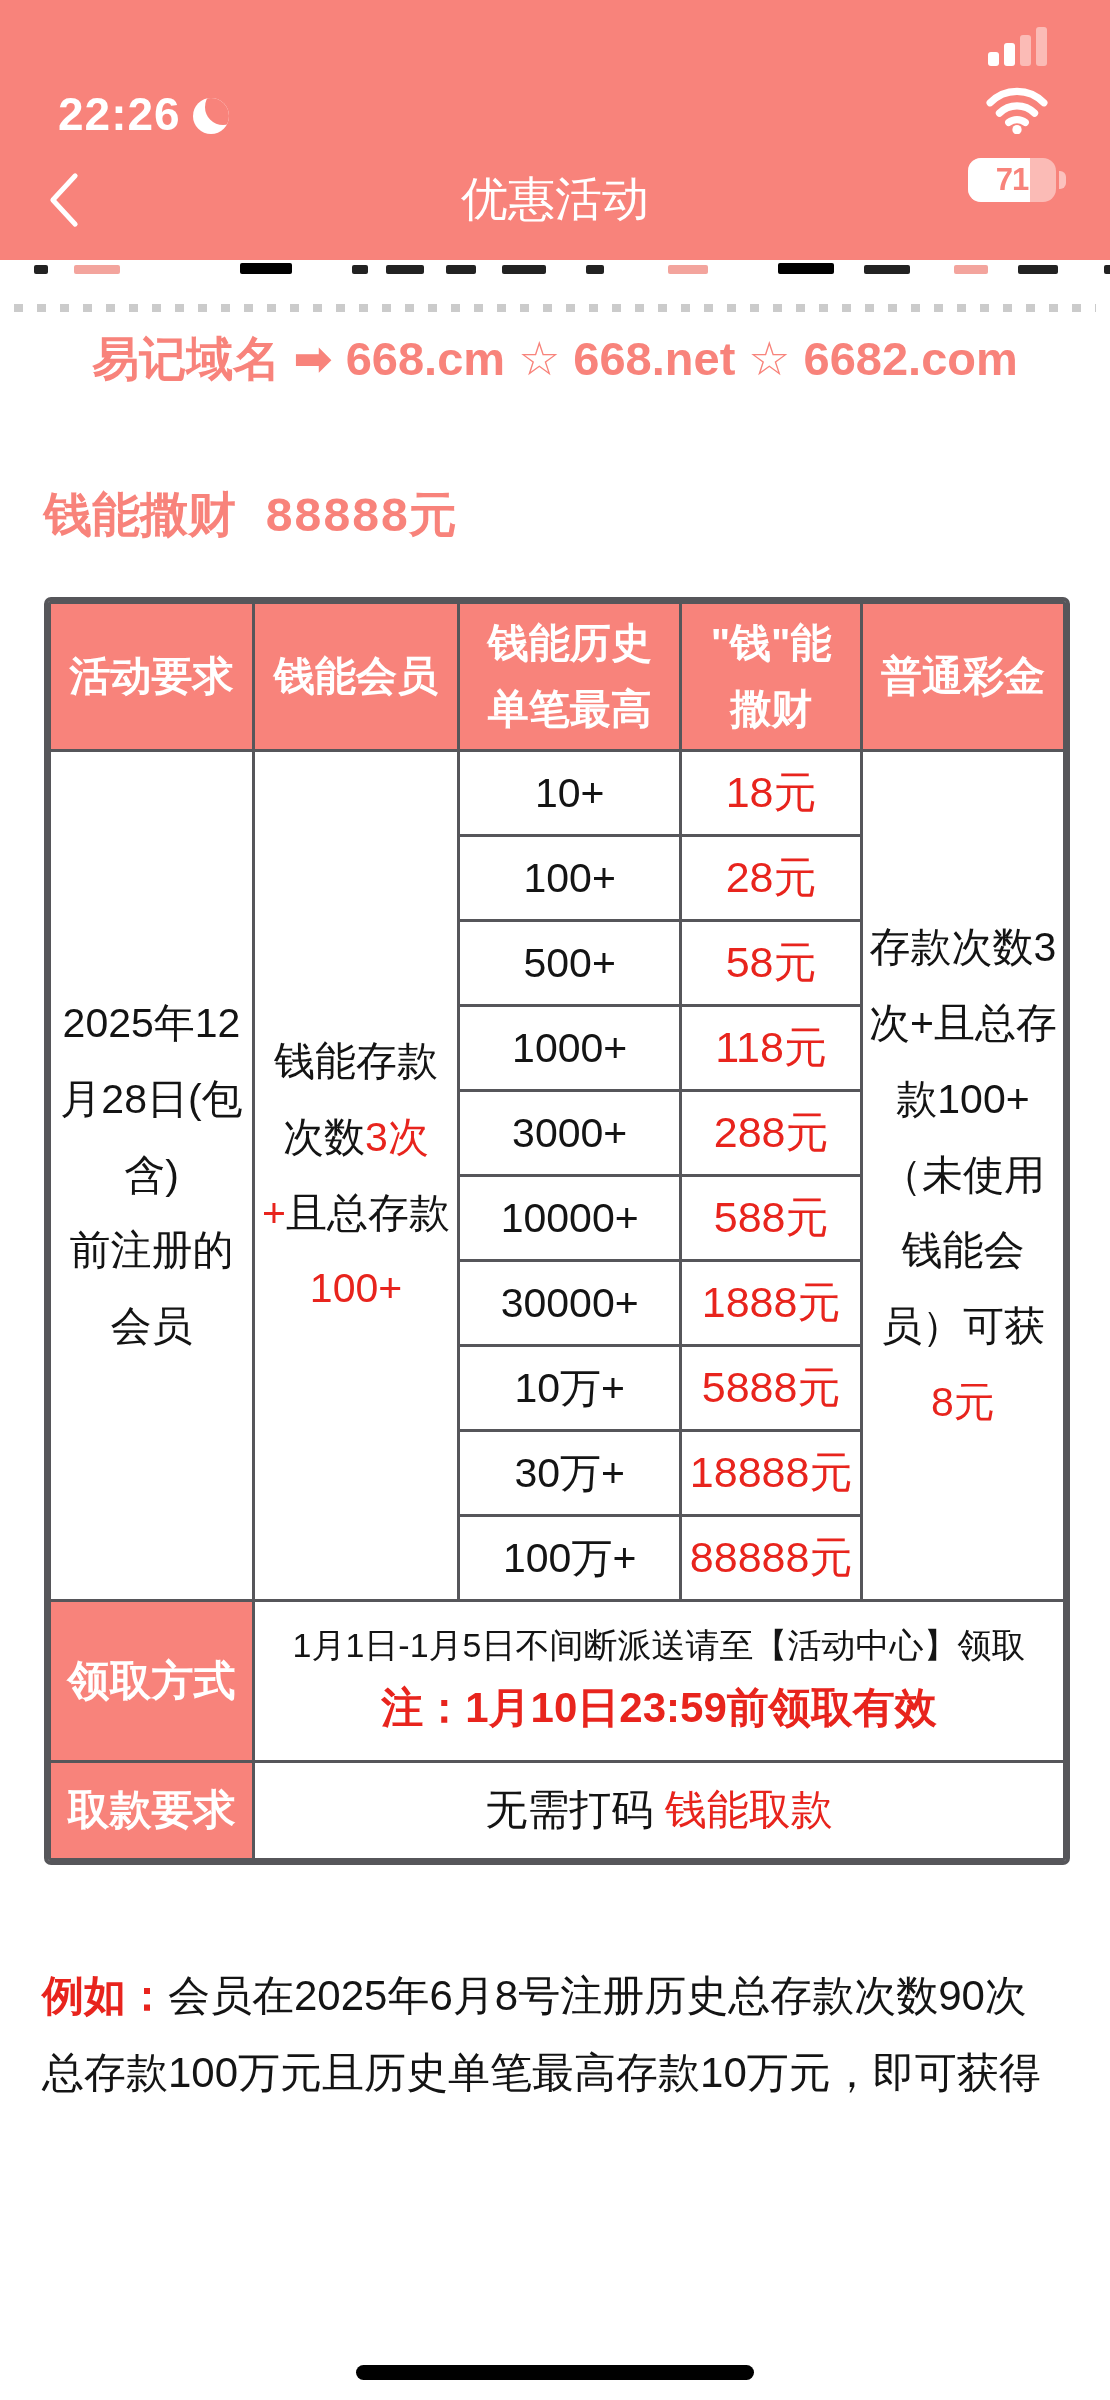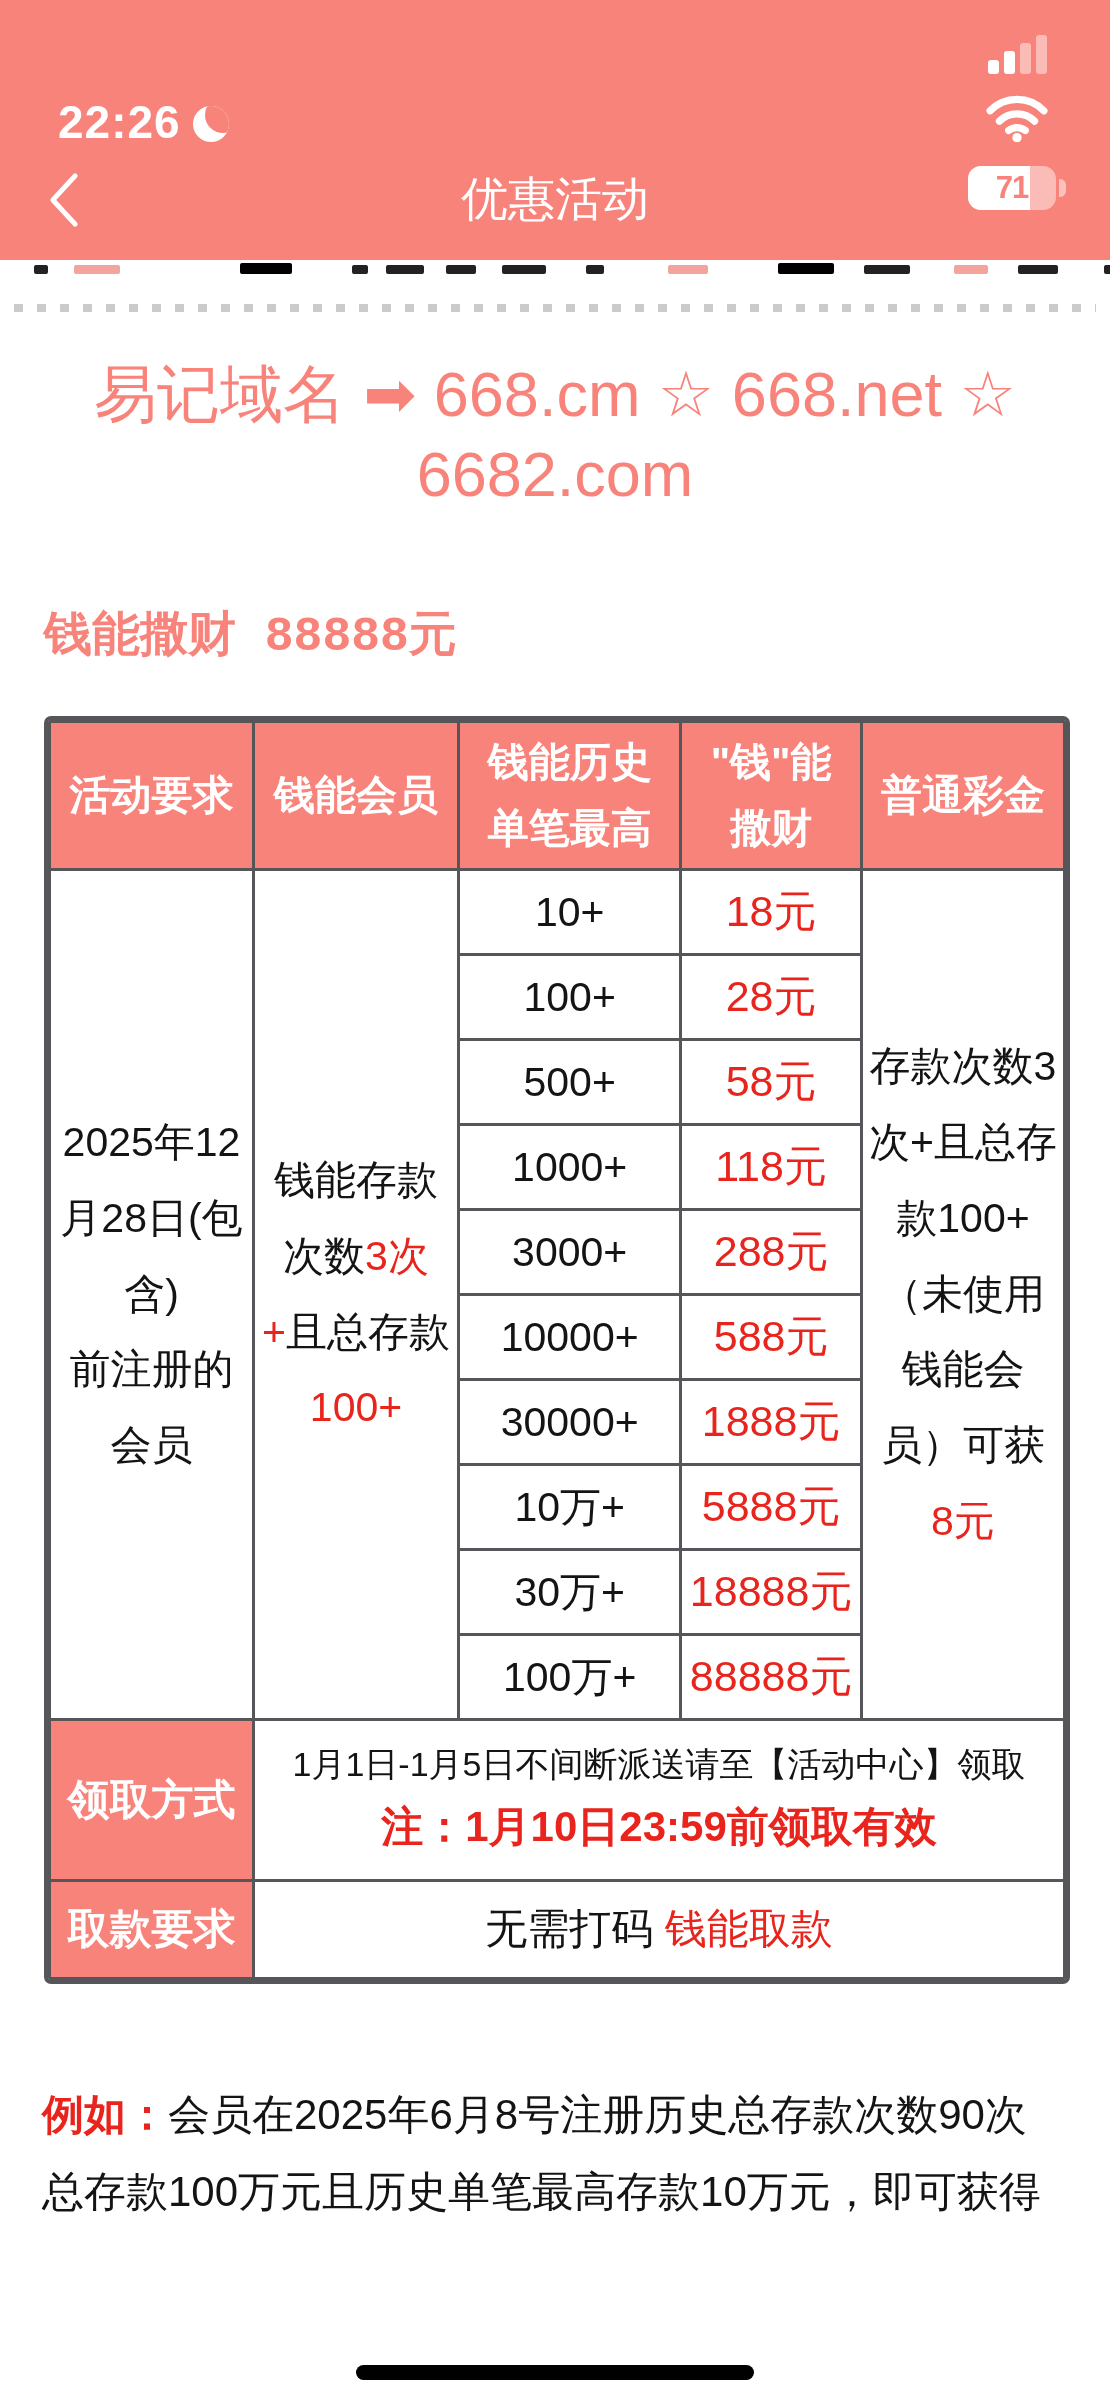--- a/index.html
+++ b/index.html
@@ -11,21 +11,21 @@
   *{box-sizing:border-box;margin:0;padding:0;}
   html,body{background:#888;}
   .app{
     width:1110px;height:2400px;position:relative;overflow:hidden;
     background:#ffffff;margin:0 auto;
     font-family:"Liberation Sans","DejaVu Sans",sans-serif;
     color:var(--ink);
   }
   
   .header{height:260px;background:var(--salmon);position:relative;}
-  .status-row{display:flex;justify-content:space-between;align-items:center;padding:34px 44px 0 58px;gap:40px;}
+  .status-row{display:flex;justify-content:space-between;align-items:center;padding:26px 44px 0 58px;gap:40px;}
   .time-wrap{display:flex;align-items:center;gap:12px;}
   .time{color:#fff;font-size:46px;font-weight:bold;letter-spacing:1px;}
   .moon{width:36px;height:36px;border-radius:50%;background:#fff;position:relative;overflow:hidden;margin-top:4px;}
   .moon::after{content:"";position:absolute;width:36px;height:36px;border-radius:50%;background:var(--salmon);left:12px;top:-9px;}
   .status-icons{display:flex;align-items:center;gap:20px;flex-direction:column;}
   .signal{display:flex;align-items:flex-end;gap:5px;height:40px;}
   .signal i{display:block;width:11px;border-radius:3px;background:#fff;}
   .signal i:nth-child(1){height:14px;}
   .signal i:nth-child(2){height:23px;}
   .signal i:nth-child(3){height:31px;opacity:.45;}
@@ -38,21 +38,21 @@
   .bat-cap{width:7px;height:18px;background:rgba(255,255,255,.5);border-radius:0 6px 6px 0;margin-left:3px;}
   .nav-title{position:absolute;top:168px;left:0;right:0;text-align:center;color:#fff;font-size:47px;}
   .back-btn{position:absolute;left:44px;top:172px;width:40px;height:56px;cursor:pointer;}
   
   .fragments{height:14px;overflow:hidden;display:flex;align-items:flex-end;padding:0 34px;}
   .fragments i{display:block;height:9px;border-radius:2px;background:#222;flex:none;}
   
   .dashed{height:8px;margin:30px 14px 0;
     background:repeating-linear-gradient(90deg,#cbcbcb 0 9px,transparent 9px 23px);}
   
-  .domain-line{margin-top:40px;text-align:center;font-size:63px;font-weight:normal;color:var(--salmon);}
+  .domain-line{margin-top:16px;text-align:center;font-size:47px;font-weight:bold;color:var(--salmon);}
   
   .promo-title{margin:92px 40px 0 44px;font-size:48px;font-weight:bold;color:var(--salmon);font-family:Liberation Mono, monospace;}
   
   .intro{margin:38px 42px 0;font-size:42px;line-height:76px;text-indent:2em;color:var(--ink);}
   .red{color:var(--red);}
   
   .table-wrap{margin:50px 40px 0 44px;border:4px solid var(--border);border-radius:7px;overflow:hidden;}
   table{border-collapse:collapse;width:100%;table-layout:fixed;}
   col.c1{width:20.1%;} col.c2{width:20.2%;} col.c3{width:21.9%;} col.c4{width:17.8%;} col.c5{width:20.0%;}
   th,td{border:3px solid var(--border);text-align:center;vertical-align:middle;}

